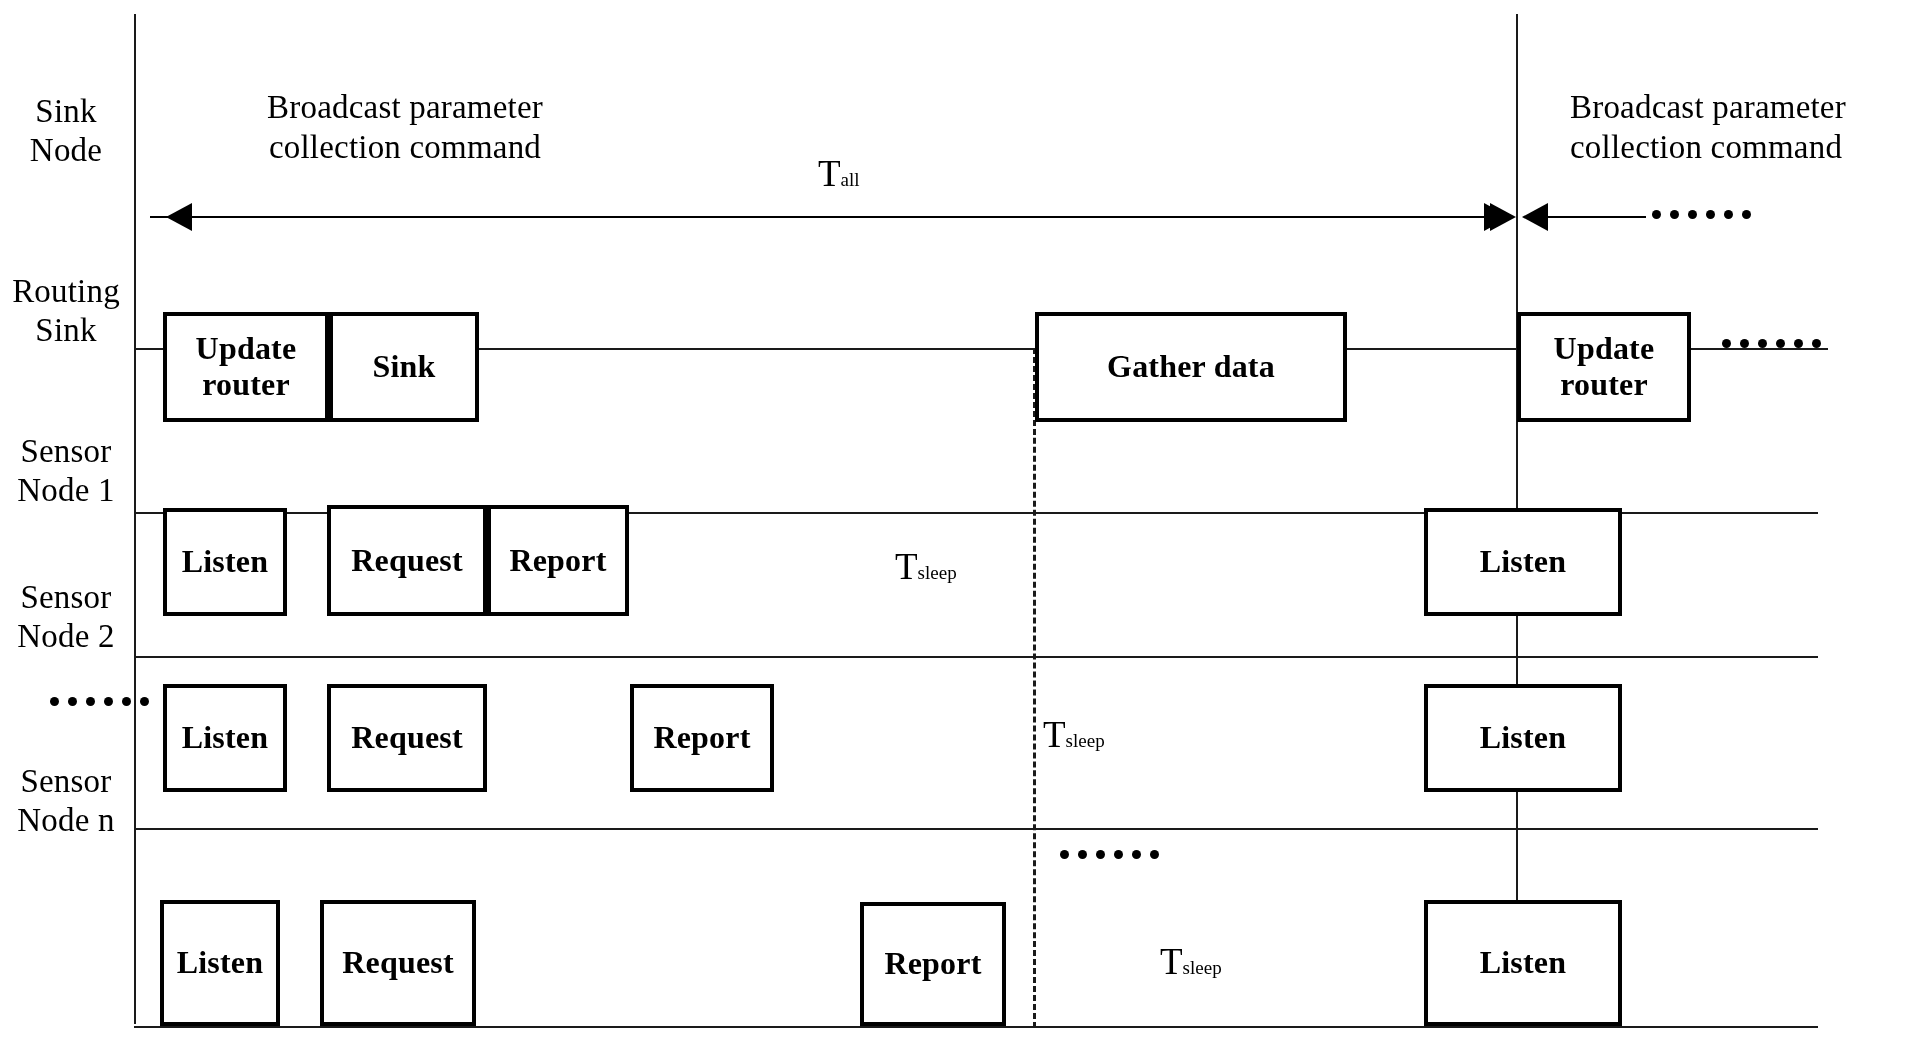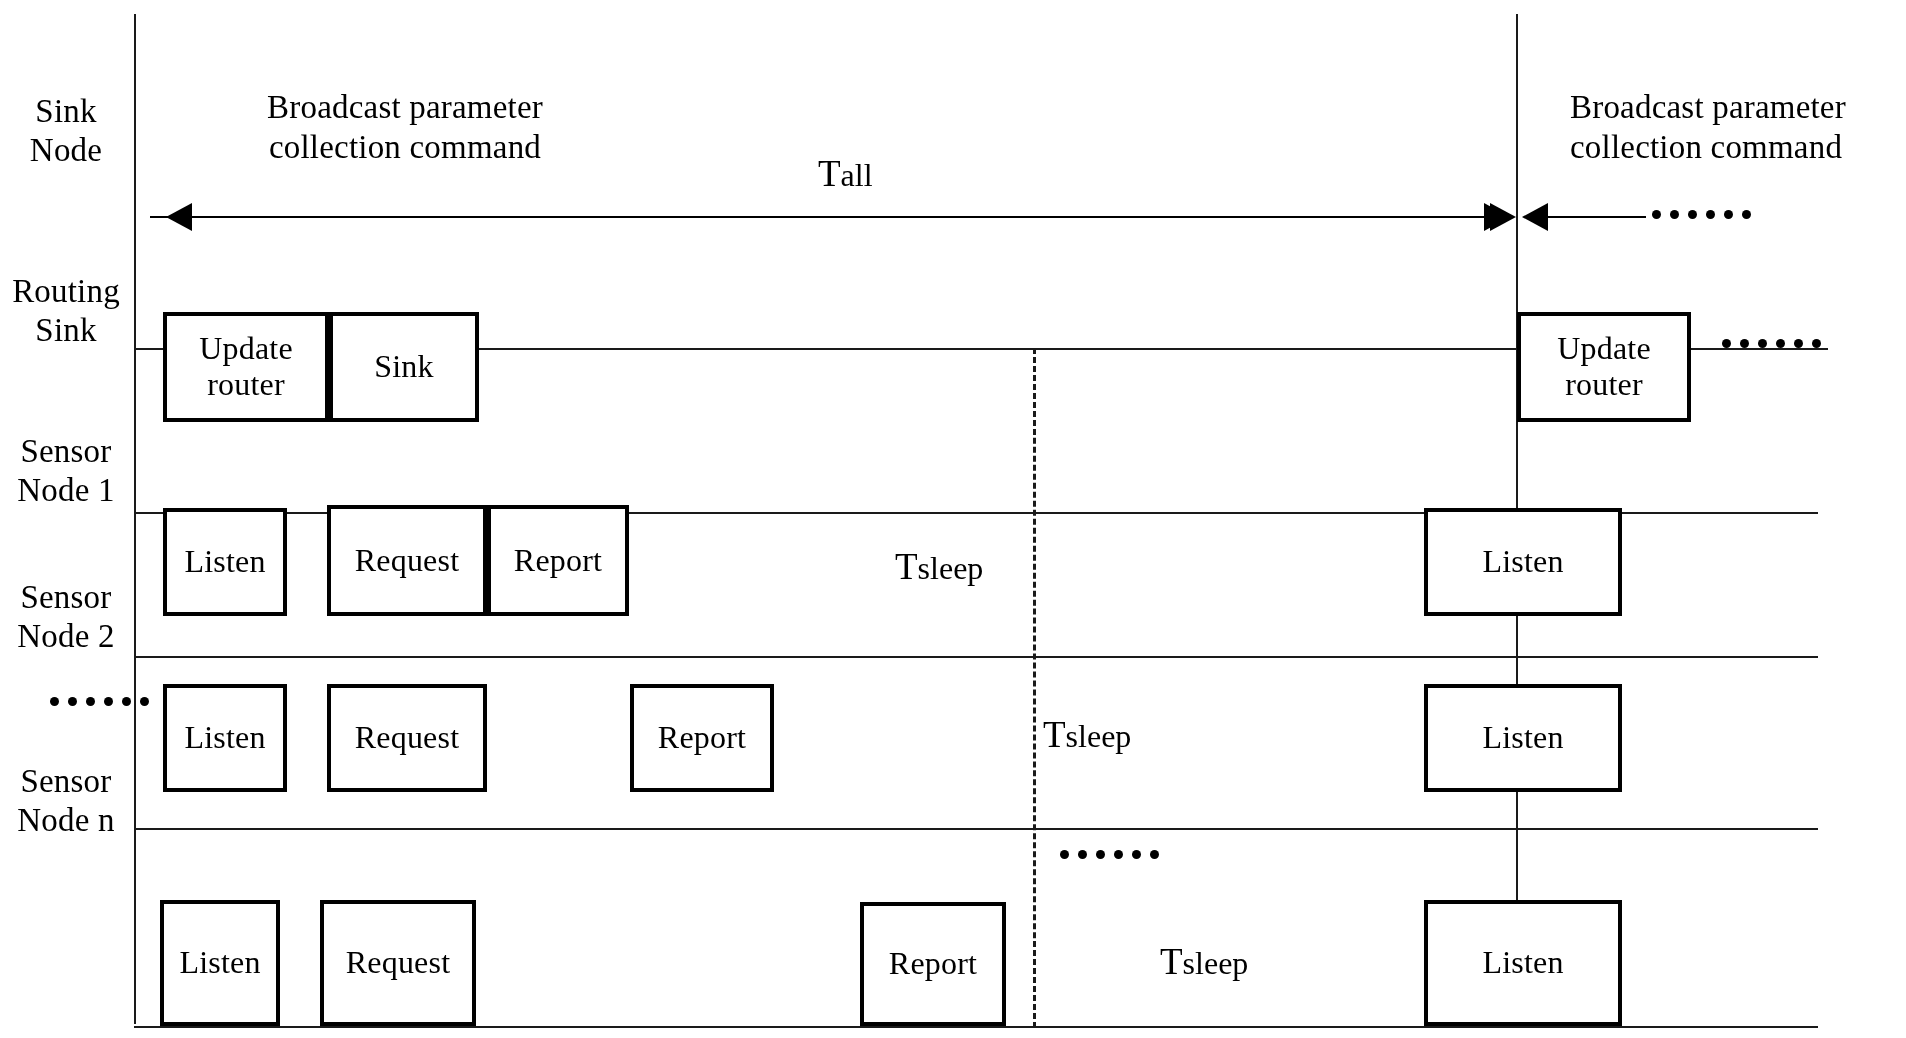--- a/index.html
+++ b/index.html
@@ -56,41 +56,42 @@
     border: 4px solid #000000;
     background: #ffffff;
     display: flex;
     align-items: center;
     justify-content: center;
     text-align: center;
     font-size: 32px;
     line-height: 1.12;
     white-space: pre-line;
     letter-spacing: 0.2px;
+    font-weight: bold;
   }
 
   
   .note {
     position: absolute;
     font-size: 33px;
     line-height: 1.2;
     text-align: center;
     white-space: pre-line;
     letter-spacing: 0.2px;
   }
 
   
   .tlabel {
     position: absolute;
     font-size: 37px;
     white-space: nowrap;
     letter-spacing: 0px;
   }
   .tlabel .sub {
-    font-size: 32px;
+    font-size: 19px;
   }
 
   
   .arrow-line {
     position: absolute;
     height: 0;
     border-top: 2px solid #000;
   }
   .arrow-head {
     position: absolute;
@@ -199,20 +200,21 @@
       <i></i>
       <i></i>
       <i></i>
   </div>
 
   <div class="box" style="left:163px; top:312px; width:166px; height:110px;">Update
 router</div>
 
   <div class="box" style="left:329px; top:312px; width:150px; height:110px;">Sink</div>
 
+  <div class="box" style="left:1035px; top:312px; width:312px; height:110px;">Gather data</div>
 
   <div class="box" style="left:1517px; top:312px; width:174px; height:110px;">Update
 router</div>
 
   <div class="dots" style="left:1722px; top:339px;">
     <i></i>
       <i></i>
       <i></i>
       <i></i>
       <i></i>

